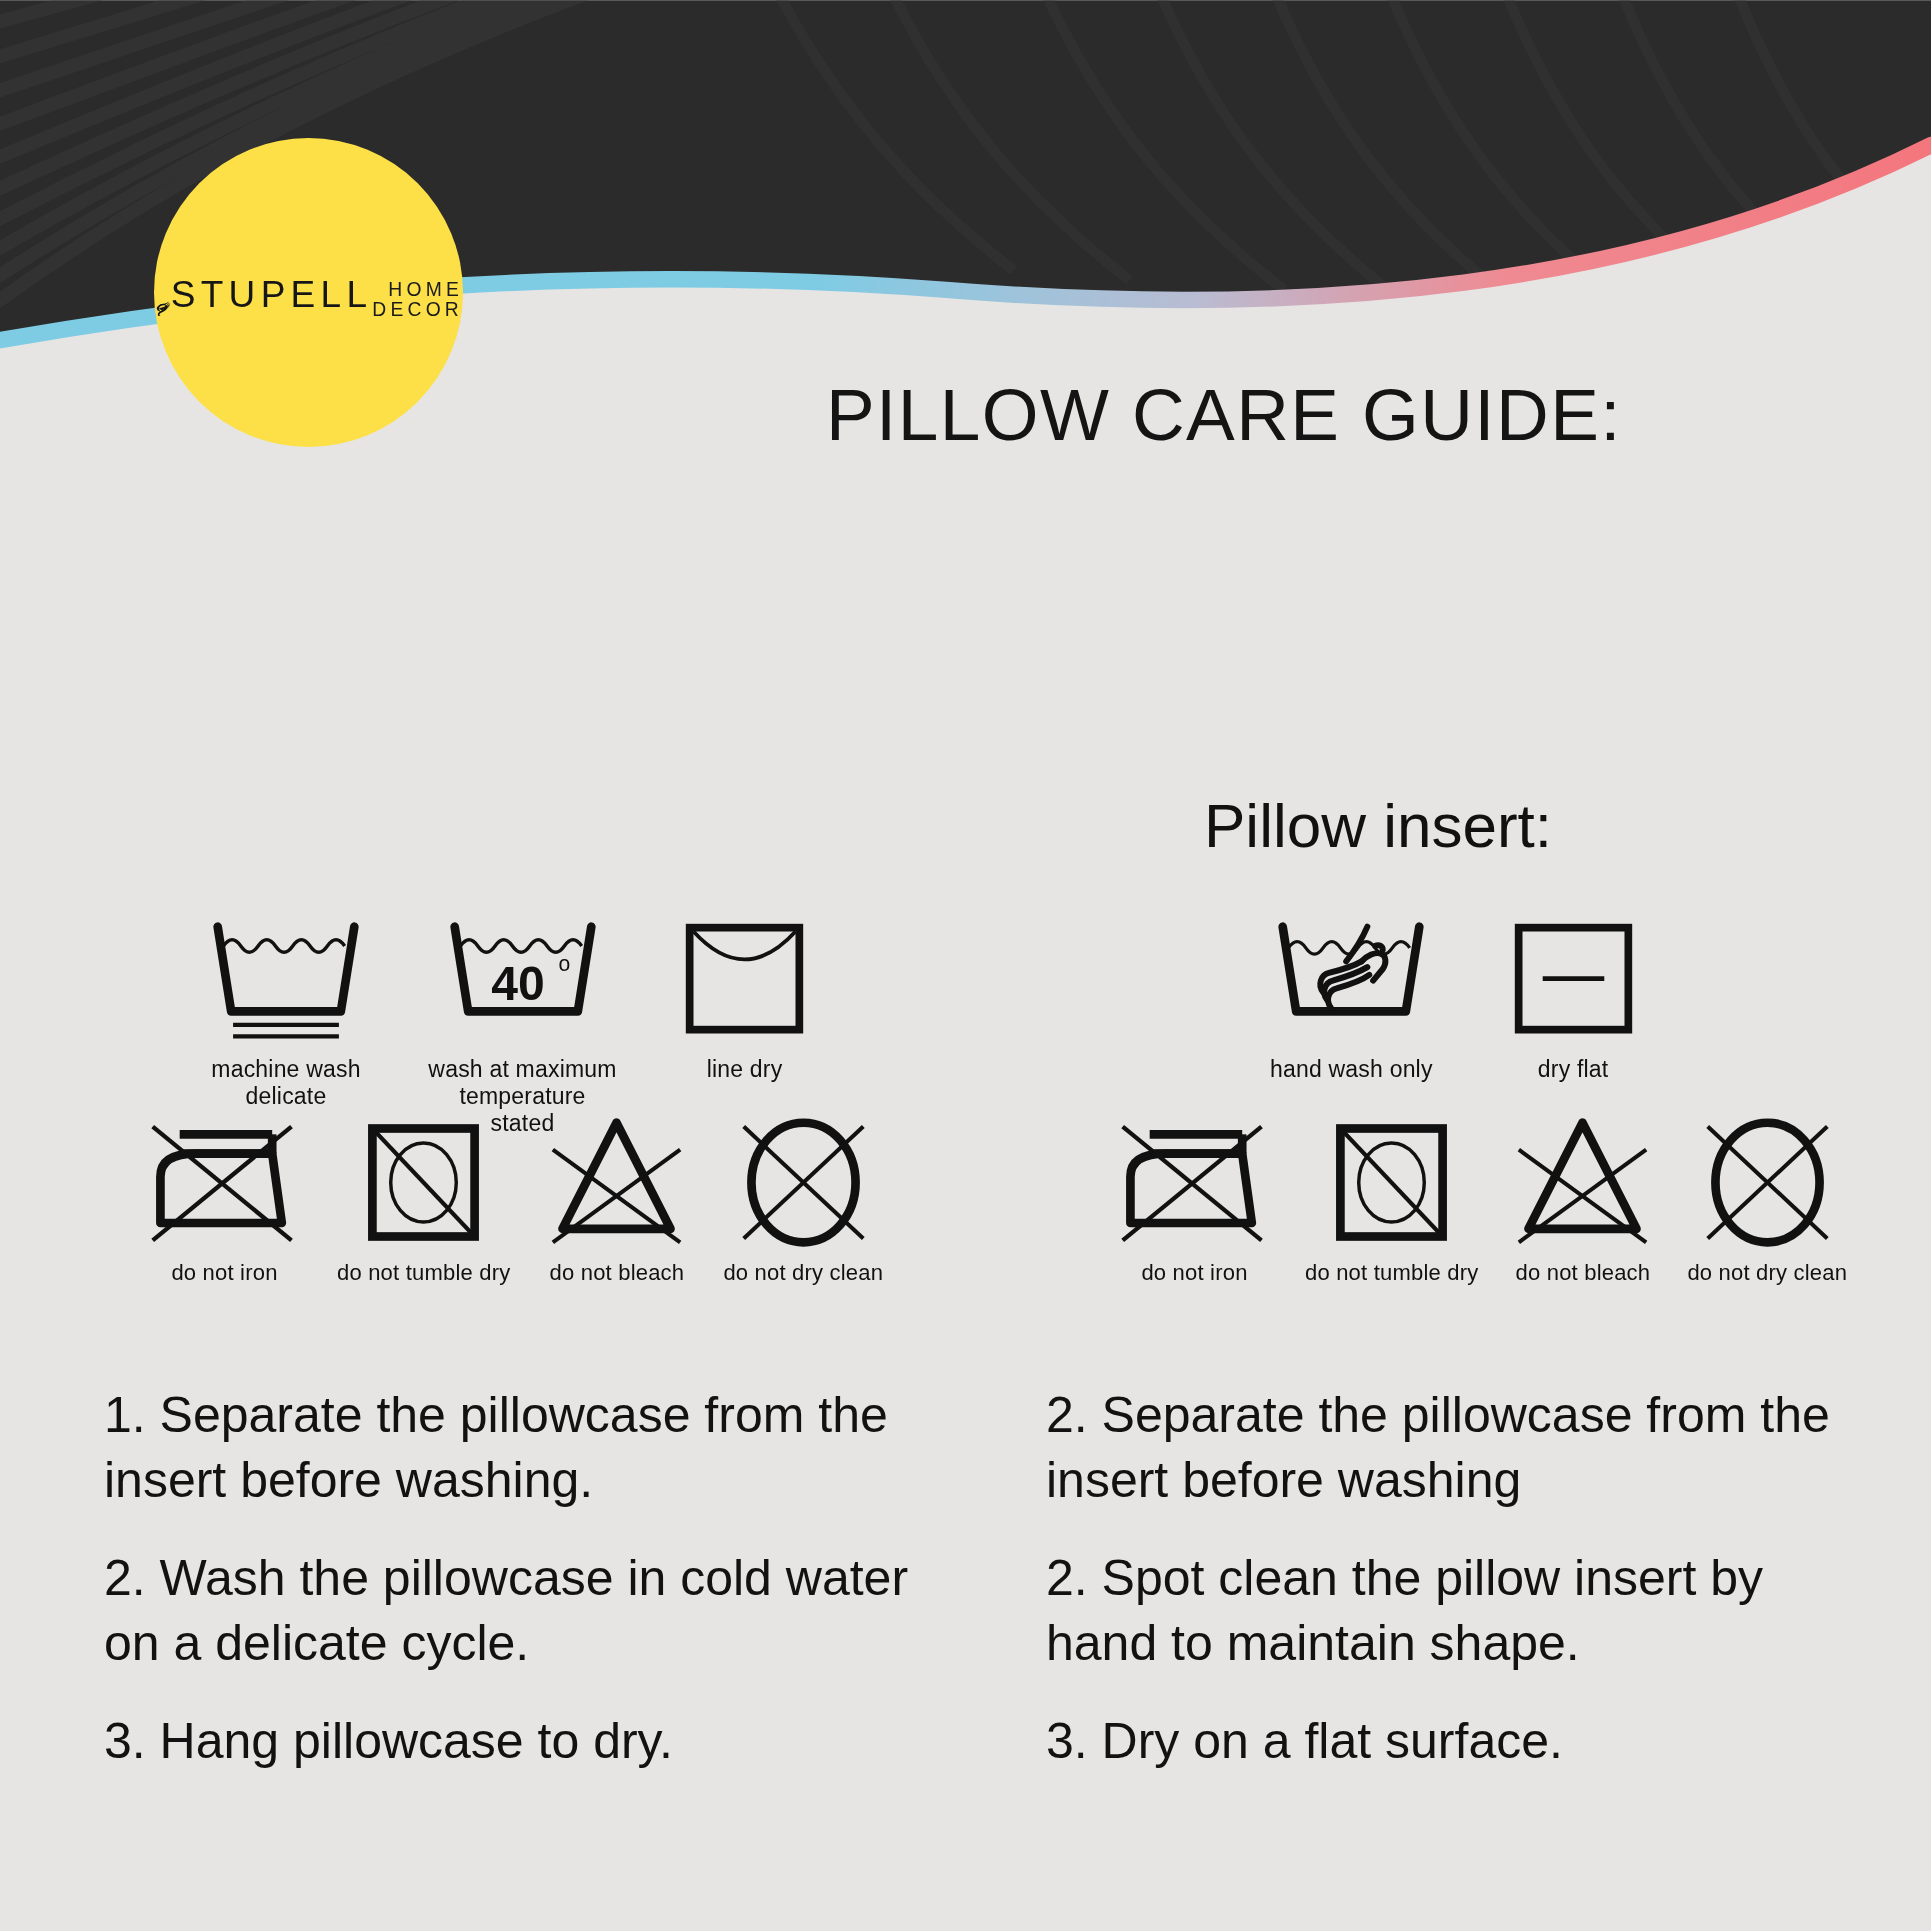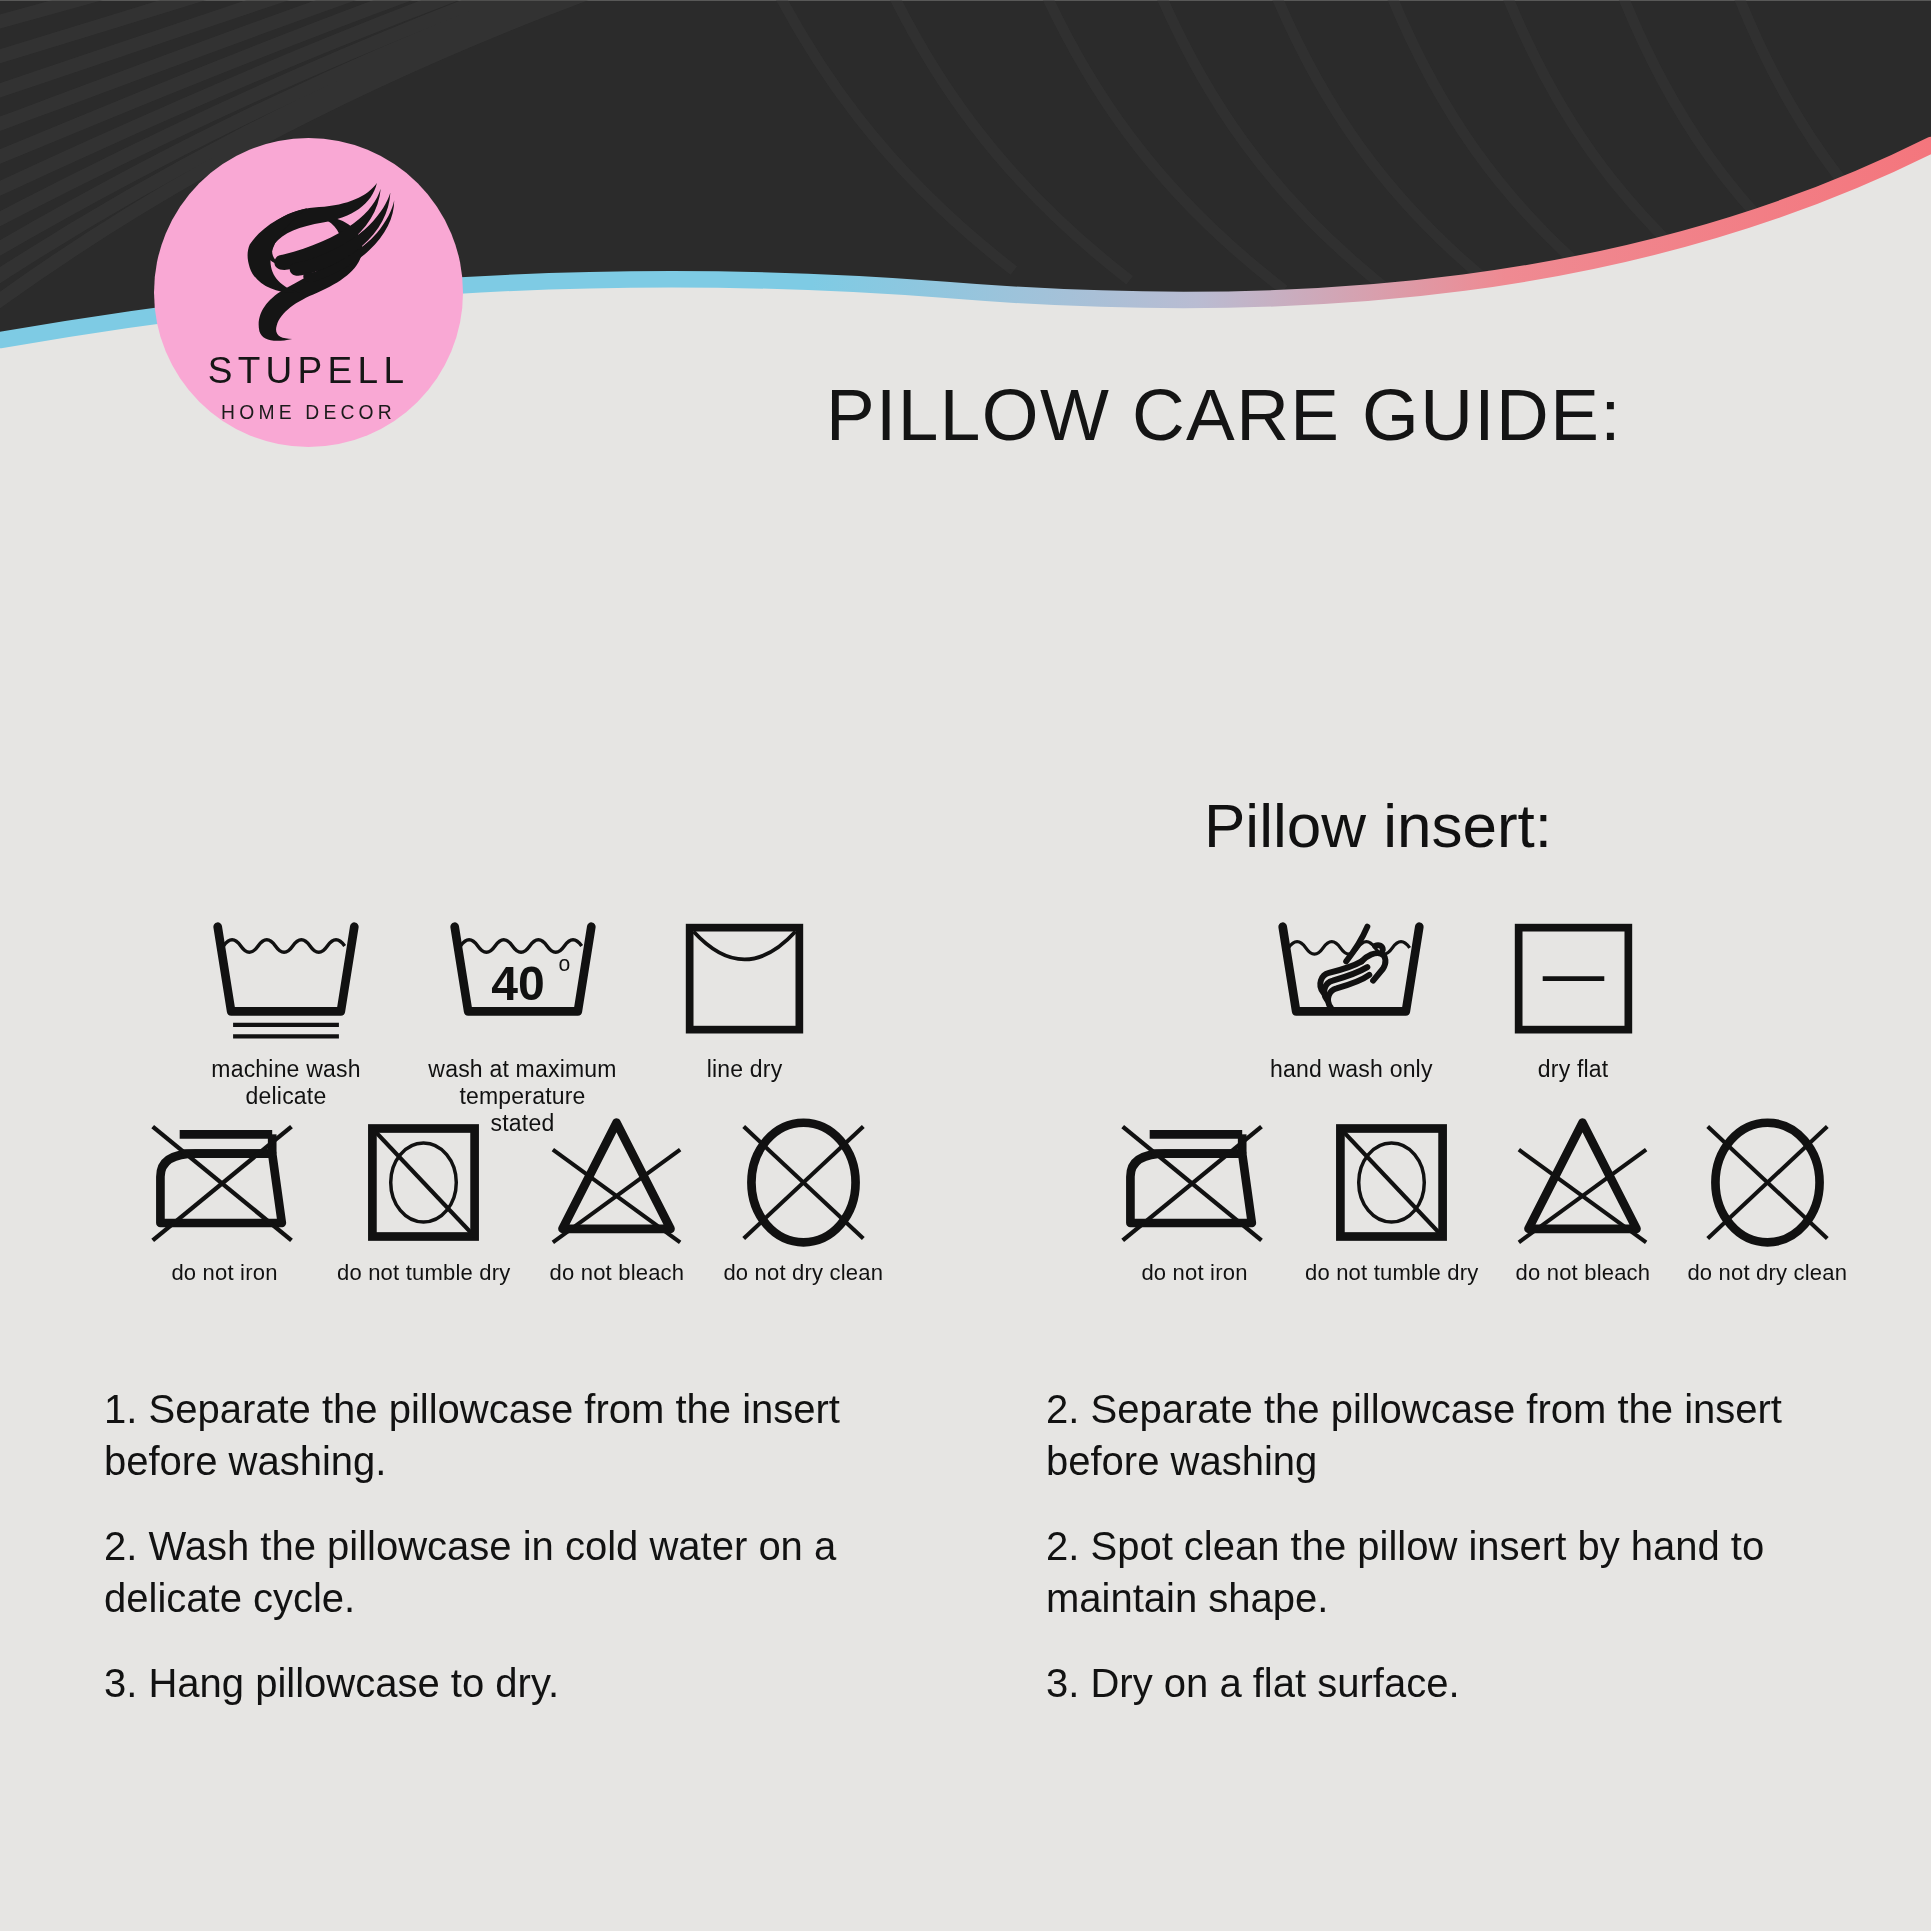--- a/index.html
+++ b/index.html
@@ -12,23 +12,24 @@
   }
   #page{position:absolute;inset:0;width:1931px;height:1931px;overflow:hidden;}
 
   
   .header-band{position:absolute;left:0;top:0;width:1931px;height:406px;overflow:hidden;}
   .header-band svg{display:block;}
 
   
   .logo-badge{
     position:absolute;left:154px;top:138px;width:309px;height:309px;
-    border-radius:50%;background:#f9a8d4;
-    display:flex;flex-direction:column;align-items:center;justify-content:flex-start;
+    border-radius:50%;background:#fde047;
+    display:flex;align-items:center;justify-content:flex-start;
     box-shadow:0 0 0 0 rgba(0,0,0,0);
+    text-align:right;
   }
   .logo-mark{width:183px;height:179px;margin-top:31px;}
   .logo-word{
     font-size:37px;letter-spacing:5.3px;color:#161616;
     font-family:"Liberation Sans", sans-serif;font-weight:400;
     margin-top:3.9px;line-height:1;
   }
   .logo-sub{
     font-size:19.3px;letter-spacing:4.2px;color:#1b1b1b;
     font-family:"Liberation Sans", sans-serif;font-weight:400;
@@ -63,21 +64,21 @@
   
   #row-case-1{left:208px;top:919px;gap:62px;}
   #row-case-2{left:145px;top:1115px;gap:33px;}
   
   #row-insert-1{left:1270px;top:919px;gap:77px;}
   #row-insert-2{left:1115px;top:1115px;gap:31px;}
 
   
   .instr{
     position:absolute;width:830px;
-    color:#121212;font-size:40px;line-height:1.30;font-weight:400;
+    color:#121212;font-size:50px;line-height:1.30;font-weight:400;
   }
   .instr p{margin:0 0 33px 0;}
   #instr-left{left:104px;top:1383px;}
   #instr-right{left:1046px;top:1383px;}
 </style>
 </head>
 <body>
 
 <div id="page">
 

